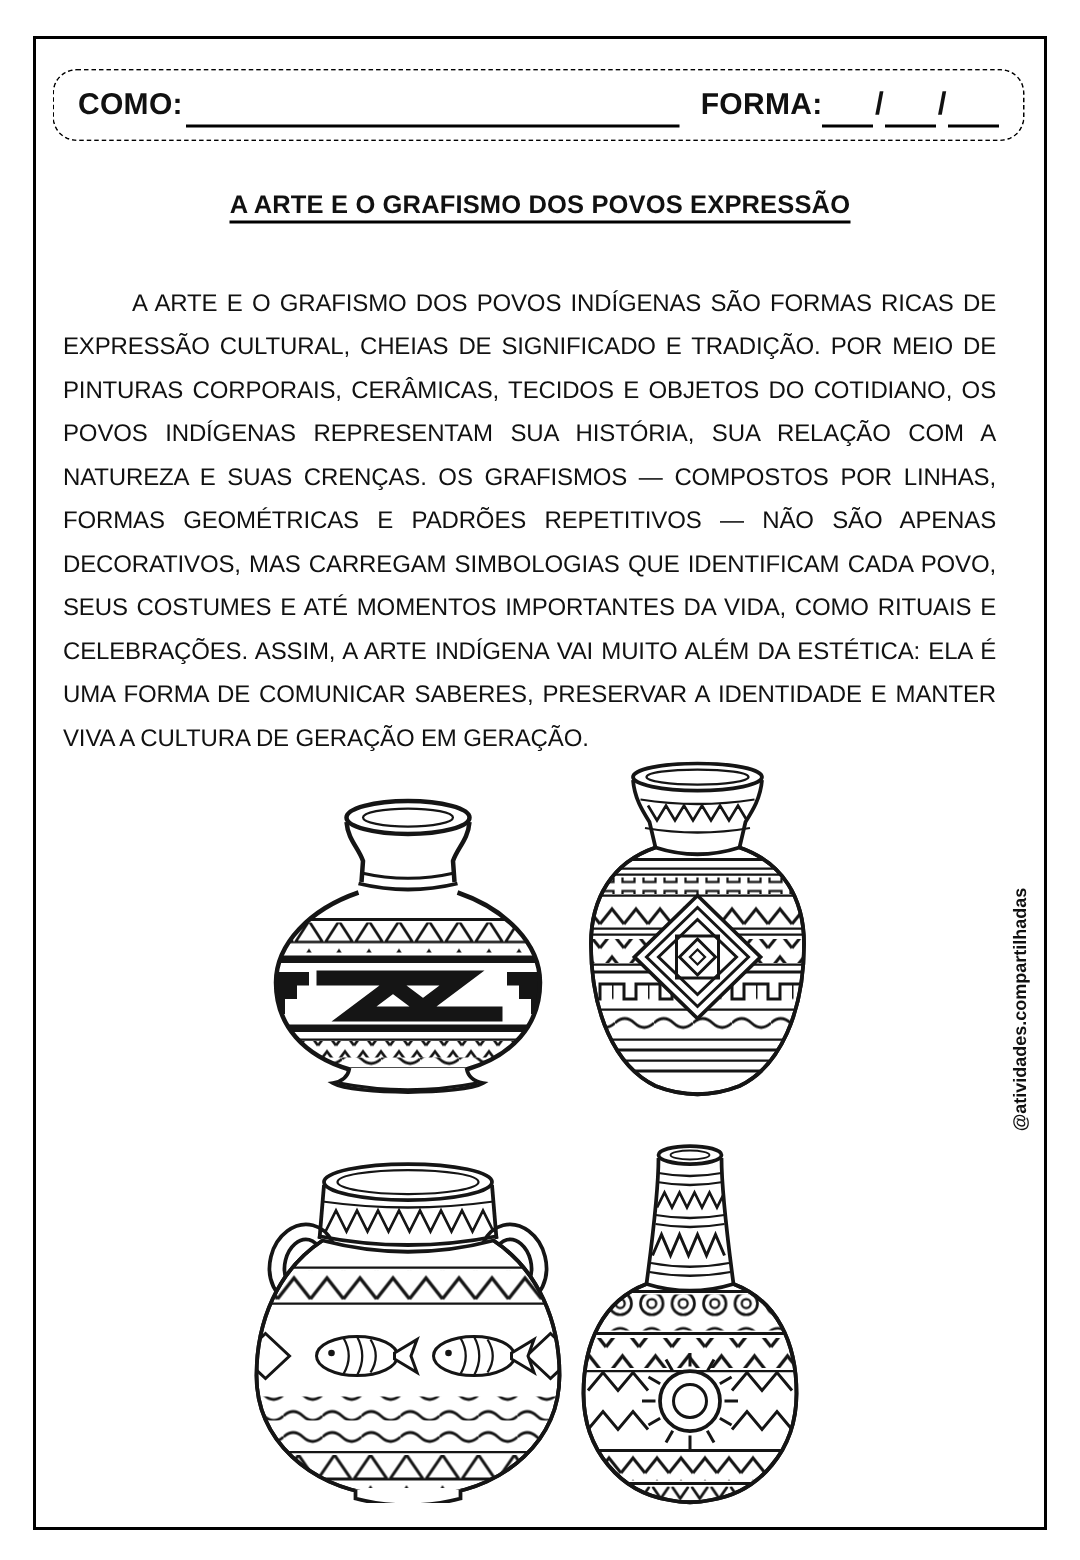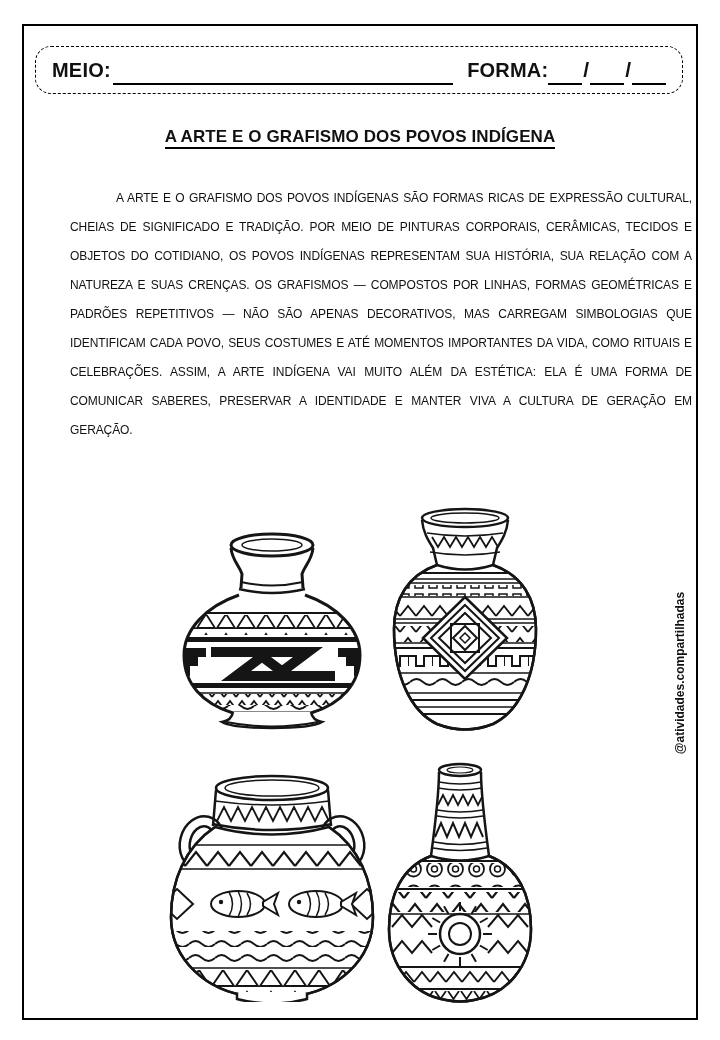--- a/index.html
+++ b/index.html
@@ -8,22 +8,22 @@
   .page-frame{position:absolute;left:22px;top:24px;width:672px;height:992px;border:2px solid #000;}
   .header-box{position:absolute;left:11px;top:20px;width:614px;height:46px;
               border:1.5px dashed #000;border-radius:16px;display:flex;align-items:center;padding:0 16px;}
   .hdr-label{font-weight:bold;font-size:20px;letter-spacing:.2px;white-space:nowrap;}
   .hdr-line{flex:1 1 auto;height:27px;border-bottom:2px solid #000;margin:0 14px 0 2px;}
   .date-blank{width:34px;height:27px;border-bottom:2px solid #000;}
   .date-slash{font-weight:bold;font-size:21px;padding:0 1px;}
   .title{position:absolute;left:0;top:90px;width:100%;text-align:center;font-weight:bold;font-size:17px;
          letter-spacing:.1px;}
   .title span{border-bottom:2px solid #000;padding-bottom:1px;}
-  .body-text{position:absolute;left:18px;top:146px;width:622px;font-size:12px;line-height:29px;
-             text-align:justify;text-indent:46px;letter-spacing:-0.1px;margin-left:28px;}
+  .body-text{position:absolute;left:18px;top:146px;width:622px;font-size:16px;line-height:29px;
+             text-align:justify;text-indent:46px;letter-spacing:-0.1px;}
   .vase{position:absolute;margin:0;}
   .vase svg{display:block;width:100%;height:100%;}
   .v1{left:152px;top:505px;width:192px;height:202px;}
   .v2{left:360px;top:481px;width:163px;height:229px;}
   .v3{left:139px;top:743px;width:218px;height:233px;}
   .v4{left:358px;top:735px;width:157px;height:243px;}
   .watermark{position:absolute;left:642px;top:538px;width:28px;height:218px;
              display:flex;align-items:center;justify-content:center;}
   .watermark span{transform:rotate(-90deg);white-space:nowrap;font-size:12px;font-weight:bold;color:#111;}
 </style>
@@ -64,31 +64,31 @@
         </pattern>
       <pattern id="pFringe" width="13" height="12" patternUnits="userSpaceOnUse">
           <path d="M1,2 L6.5,10 L12,2" fill="none" stroke="#151515" stroke-width="1.8"></path>
         </pattern>
     </defs>
   </svg>
 
   <div class="page-frame">
 
     <div class="header-box">
-      <span class="hdr-label">MEIO:</span>
+      <span class="hdr-label">COMO:</span>
       <span class="hdr-line"></span>
       <span class="hdr-label">FORMA:</span>
       <span class="date-blank"></span>
       <span class="date-slash">/</span>
       <span class="date-blank"></span>
       <span class="date-slash">/</span>
       <span class="date-blank"></span>
     </div>
 
-    <h1 class="title"><span>A ARTE E O GRAFISMO DOS POVOS INDÍGENA</span></h1>
+    <h1 class="title"><span>A ARTE E O GRAFISMO DOS POVOS EXPRESSÃO</span></h1>
 
     <p class="body-text">A ARTE E O GRAFISMO DOS POVOS INDÍGENAS SÃO FORMAS RICAS DE EXPRESSÃO CULTURAL, CHEIAS DE SIGNIFICADO E TRADIÇÃO. POR MEIO DE PINTURAS CORPORAIS, CERÂMICAS, TECIDOS E OBJETOS DO COTIDIANO, OS POVOS INDÍGENAS REPRESENTAM SUA HISTÓRIA, SUA RELAÇÃO COM A NATUREZA E SUAS CRENÇAS. OS GRAFISMOS — COMPOSTOS POR LINHAS, FORMAS GEOMÉTRICAS E PADRÕES REPETITIVOS — NÃO SÃO APENAS DECORATIVOS, MAS CARREGAM SIMBOLOGIAS QUE IDENTIFICAM CADA POVO, SEUS COSTUMES E ATÉ MOMENTOS IMPORTANTES DA VIDA, COMO RITUAIS E CELEBRAÇÕES. ASSIM, A ARTE INDÍGENA VAI MUITO ALÉM DA ESTÉTICA: ELA É UMA FORMA DE COMUNICAR SABERES, PRESERVAR A IDENTIDADE E MANTER VIVA A CULTURA DE GERAÇÃO EM GERAÇÃO.</p>
 
     <figure class="vase v1" aria-label="Round pot with flared neck, triangle band, bold black stepped meander band and zigzag wave lines">
       <svg viewBox="0 0 192 202">
         <defs>
             <clipPath id="v1c">
               <path d="M63,64 C31,75 8,98 8,124 C8,153 27,173 57,182 L135,182 C165,173 184,153 184,124 C184,98 161,75 129,64 Q96,76 63,64 Z"></path>
             </clipPath>
           </defs>

